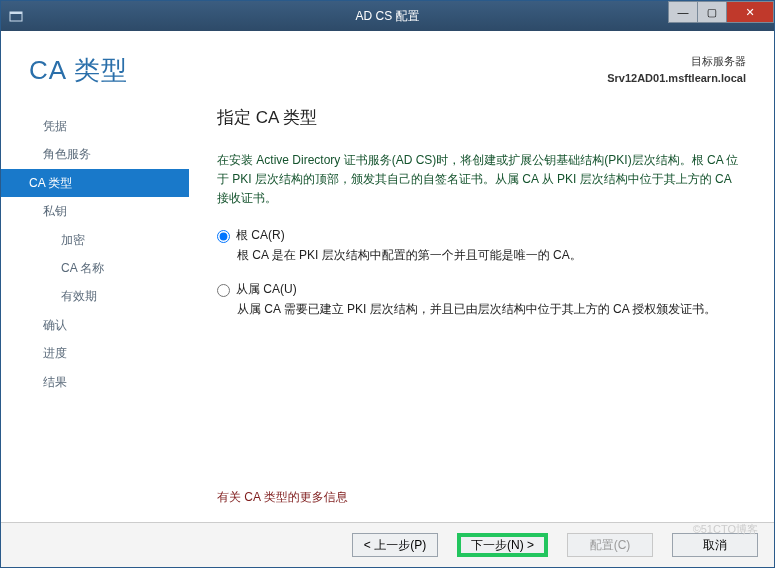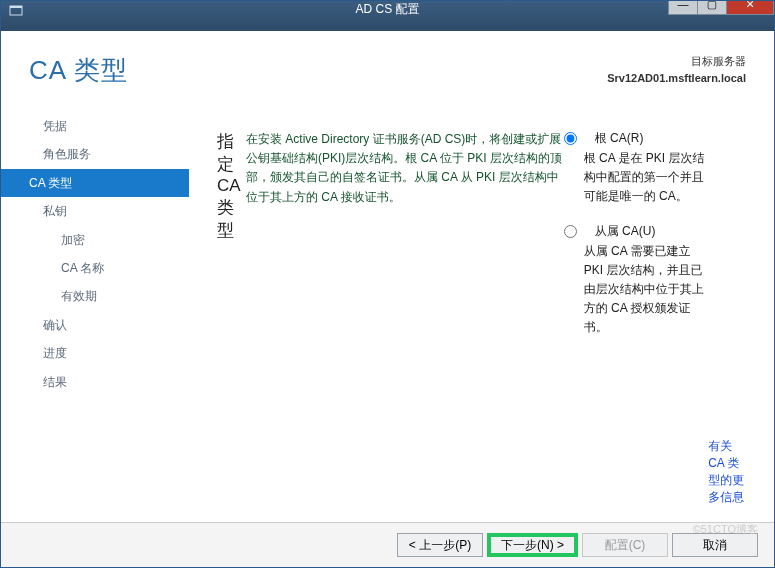--- a/index.html
+++ b/index.html
@@ -11,20 +11,21 @@
       height: 568px;
       border: 1px solid #2a5a8a;
       display: flex;
       flex-direction: column;
       position: relative;
     }
     .titlebar {
       height: 30px;
       background: linear-gradient(#3b5d80, #2d4a68);
       display: flex;
+      align-items: center;
       color: #fff;
       position: relative;
     }
     .titlebar-icon {
       width: 18px; height: 18px;
       margin-left: 6px;
       display: inline-flex;
       align-items: center;
       justify-content: center;
     }
@@ -105,62 +106,62 @@
     }
     .nav-item.active {
       background: #1979ca;
       color: #fff;
       padding-left: 28px;
     }
     .main-panel {
       flex: 1;
       padding: 6px 28px 0 28px;
       display: flex;
-      margin-top: 24px;
+      flex-direction: column;
     }
     .main-title {
       font-size: 17px;
       color: #222;
       margin-bottom: 22px;
     }
     .intro-text {
       font-size: 12px;
       color: #14532d;
       line-height: 1.6;
       margin-bottom: 18px;
     }
     .radio-group { margin-bottom: 16px; }
     .radio-row {
       display: flex;
-      align-items: flex-start;
-      gap: 18px;
+      align-items: center;
+      gap: 6px;
       margin-bottom: 2px;
     }
     .radio-row input[type=radio] { margin-top: 2px; }
     .radio-label { font-size: 12px; color: #222; }
     .radio-desc {
       font-size: 12px;
       color: #222;
       margin-left: 20px;
       line-height: 1.6;
       margin-bottom: 14px;
     }
     .more-link {
-      color: #1d4ed8;
+      color: #7f1d1d;
       font-size: 12px;
       margin-top: auto;
       margin-bottom: 16px;
       cursor: pointer;
     }
     .button-bar {
       border-top: 1px solid #ccc;
       padding: 10px 16px;
       display: flex;
       justify-content: flex-end;
-      gap: 4px;
+      gap: 19px;
       background: #f4f4f4;
     }
     .btn {
       min-width: 86px;
       height: 24px;
       font-size: 12px;
       background: #eef0f2;
       border: 1px solid #9aa3ad;
       cursor: pointer;
       padding: 0 10px;

